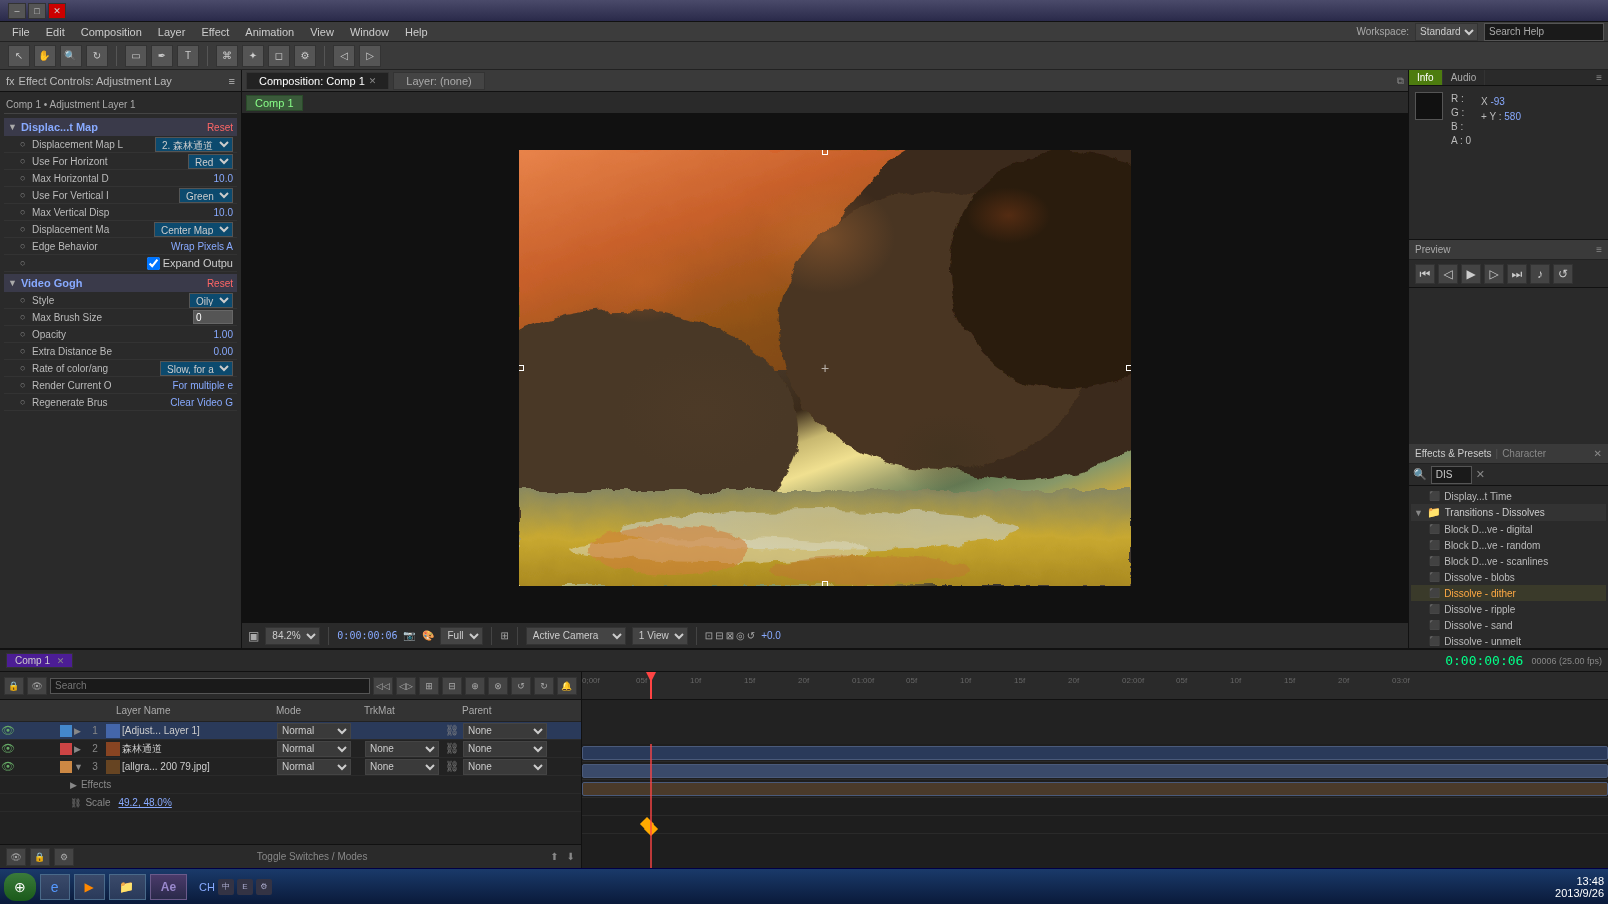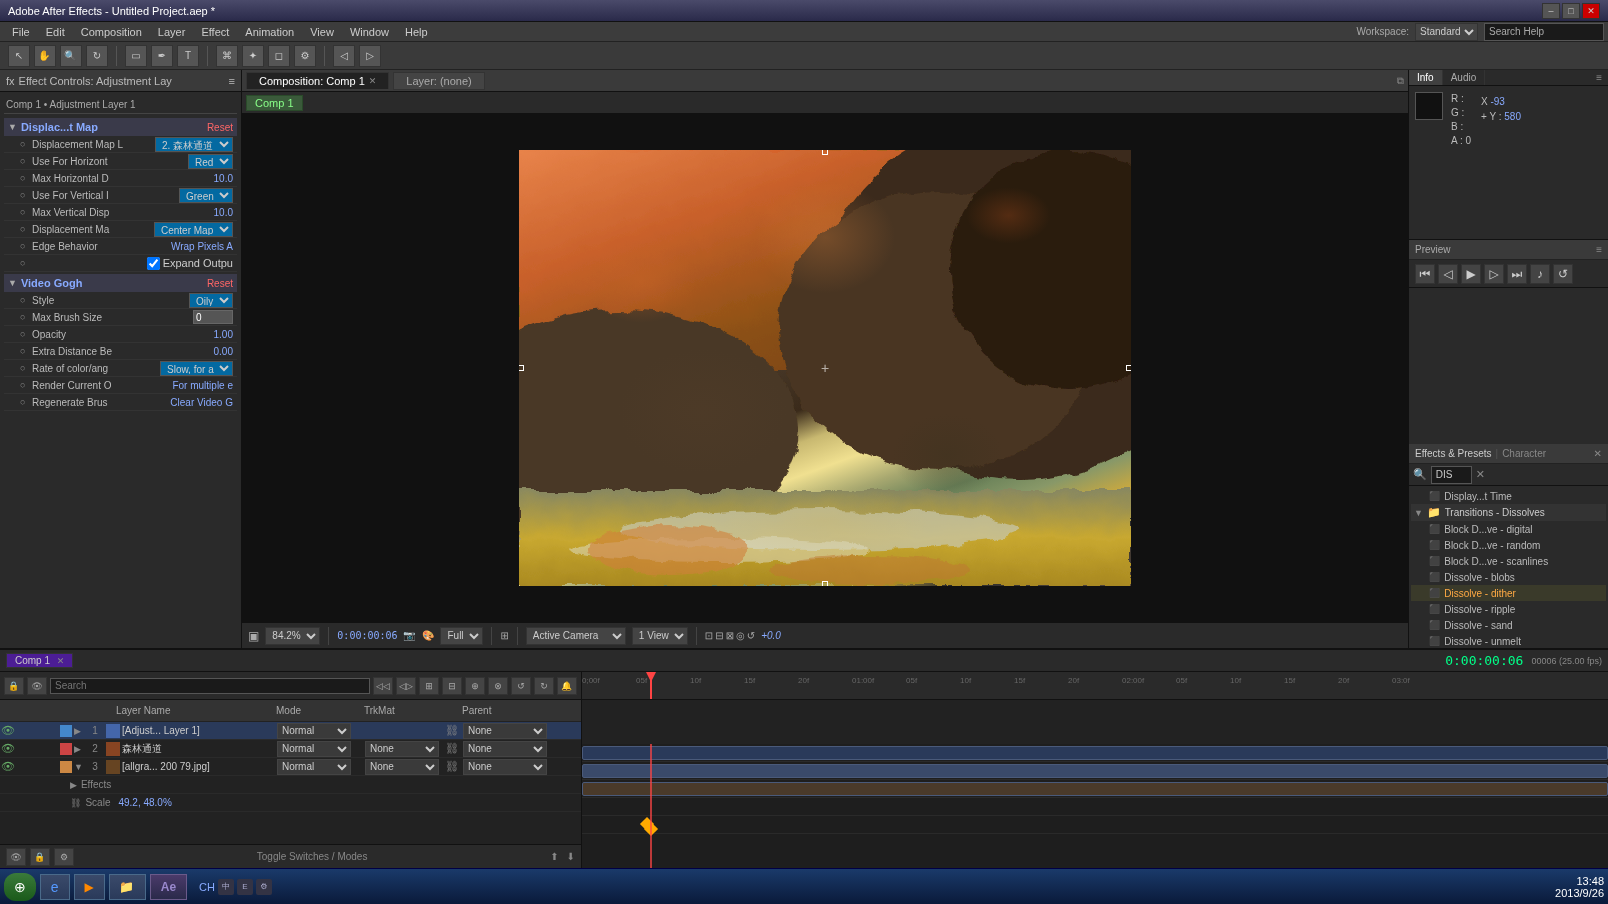--- a/index.html
+++ b/index.html
@@ -166,21 +166,21 @@
       overflow: hidden;
       text-overflow: ellipsis;
     }
     .effect-row-value {
       color: #88aaff;
       font-size: 10px;
       min-width: 40px;
       text-align: right;
     }
     .effect-row-select {
-      background: #0369a1;
+      background: #0c4a6e;
       border: 1px solid #555;
       color: #ccc;
       font-size: 10px;
       padding: 1px 2px;
       height: 15px;
     }
     .effect-row-input {
       background: #555;
       border: 1px solid #666;
       color: #fff;
@@ -356,21 +356,21 @@
       display: flex;
       border-bottom: 1px solid #111;
     }
     .right-tab {
       padding: 2px 8px;
       font-size: 10px;
       color: #aaa;
       cursor: pointer;
       border-right: 1px solid #333;
     }
-    .right-tab.active { color: #fff; background: #404040; }
+    .right-tab.active { color: #fff; background: #4d7c0f; }
 
     #info-panel {
       flex: 1;
       padding: 6px;
     }
     .info-color-box {
       width: 28px; height: 28px;
       background: #111;
       border: 1px solid #555;
       display: inline-block;
@@ -598,21 +598,21 @@
     .lr-link { width: 18px; color: #888; font-size: 11px; }
 
     .sub-row {
       display: flex;
       align-items: center;
       height: 18px;
       border-bottom: 1px solid #2a2a2a;
       padding-left: 70px;
     }
     .sub-row-label { font-size: 10px; color: #888; margin-right: 8px; }
-    .sub-row-value { font-size: 10px; color: #88aaff; }
+    .sub-row-value { font-size: 10px; color: #88aaff; text-decoration: underline; }
     .sub-row-icon { font-size: 9px; color: #888; margin-right: 4px; }
 
     
     #timeline-right {
       flex: 1;
       display: flex;
       flex-direction: column;
       overflow: hidden;
       gap: 44px;
     }
@@ -725,21 +725,20 @@
 
     
     ::-webkit-scrollbar { width: 8px; height: 8px; }
     ::-webkit-scrollbar-track { background: #1a1a1a; }
     ::-webkit-scrollbar-thumb { background: #444; border-radius: 4px; }
   </style>
 </head>
 <body>
 
 <div id="title-bar">
-  <span class="title-text">Adobe After Effects - Untitled Project.aep *</span>
   <div class="win-controls">
     <div class="win-btn">–</div>
     <div class="win-btn">□</div>
     <div class="win-btn close">✕</div>
   </div>
 </div>
 
 <div id="menu-bar">
   <div class="menu-item">File</div>
   <div class="menu-item">Edit</div>
@@ -1020,21 +1019,21 @@
       </div>
       <div class="status-sep"></div>
       <div class="status-item">
         <span style="cursor:pointer;">⊡</span>
         <span style="cursor:pointer;">⊟</span>
         <span style="cursor:pointer;">⊠</span>
         <span style="cursor:pointer;">◎</span>
         <span style="cursor:pointer;">↺</span>
       </div>
       <div class="status-item">
-        <span style="color:#88aaff;font-style:italic;">+0.0</span>
+        <span style="color:#88aaff;">+0.0</span>
       </div>
     </div>
   </div>
 
   <div id="right-panel">
 
     <div id="right-top">
       <div class="right-panel-tabs">
         <div class="right-tab active">Info</div>
         <div class="right-tab">Audio</div>

